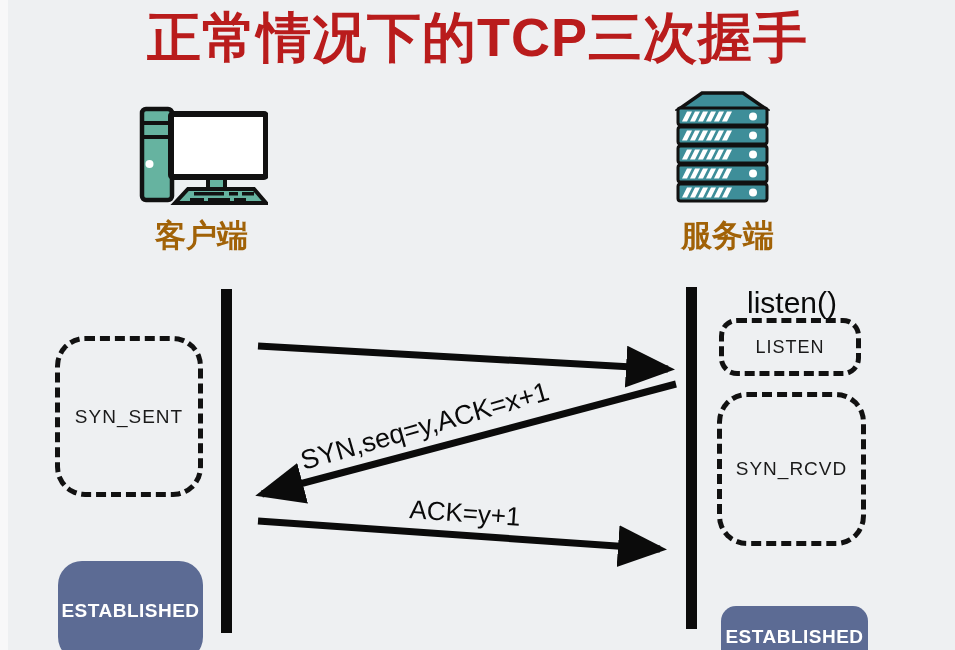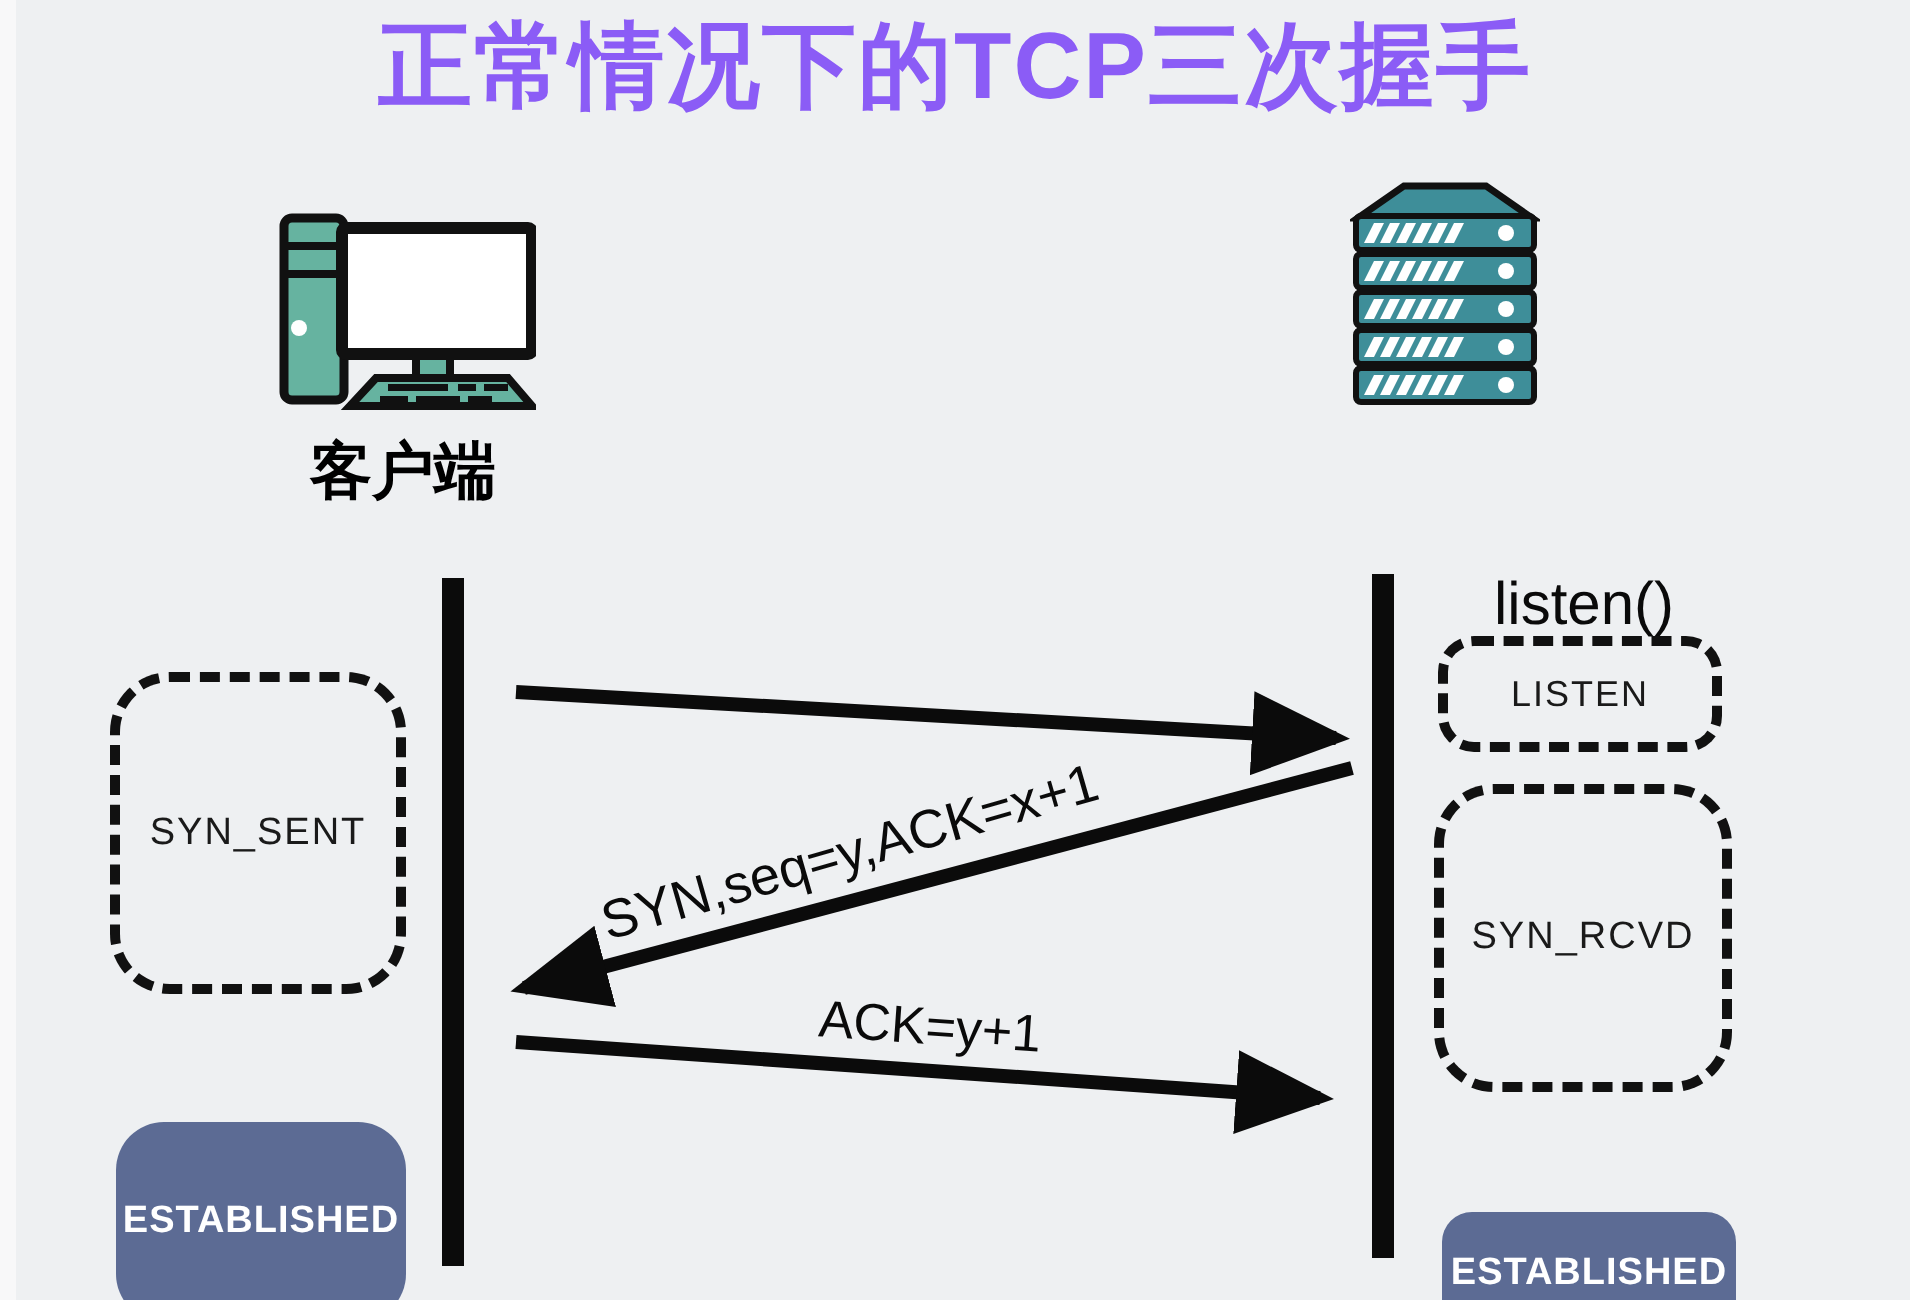--- a/index.html
+++ b/index.html
@@ -5,24 +5,24 @@
   html,body{margin:0;padding:0;background:#fafafa;}
   .stage{
     position:relative;width:955px;height:650px;overflow:hidden;
     background:#eef0f2;
     font-family:"Liberation Sans", sans-serif;
     color:#111;
   }
   .edge-strip{position:absolute;left:0;top:0;width:8px;height:650px;background:#f8f8f9;}
   .title{
     position:absolute;left:0;top:2px;width:955px;text-align:center;
-    font-size:47px;font-weight:bold;letter-spacing:1px;color:#8b5cf6;
+    font-size:54px;font-weight:bold;letter-spacing:1px;color:#b91c1c;
   }
   .host-label{
-    position:absolute;font-size:31px;font-weight:bold;text-align:center;color:#000000;
+    position:absolute;font-size:31px;font-weight:bold;text-align:center;color:#a16207;
   }
   .client-label{left:139px;top:215px;width:125px;}
   .server-label{left:670px;top:215px;width:115px;}
   .api-call{position:absolute;font-size:30px;color:#0a0a0a;}
   .connect-call{left:57px;top:286px;}
   .listen-call{left:722px;top:266px;width:140px;text-align:center;margin-top:20px;}
   .timeline{position:absolute;width:11px;background:#0b0b0b;}
   .timeline-left{left:221px;top:289px;height:344px;}
   .timeline-right{left:686px;top:287px;height:342px;}
   .dashed-box{
@@ -87,20 +87,21 @@
         <circle cx="78" cy="8.5" r="4" fill="#fff"></circle>
       </g>
     </defs>
     <polygon points="27,3 68,3 91,19 4,19" fill="#3e8e99" stroke="#111" stroke-width="3.5"></polygon>
     <use href="#srvbar" y="18"></use>
     <use href="#srvbar" y="37"></use>
     <use href="#srvbar" y="56"></use>
     <use href="#srvbar" y="75"></use>
     <use href="#srvbar" y="94"></use>
   </svg>
+  <div class="host-label server-label">服务端</div>
 
   <div class="api-call listen-call">listen()</div>
 
   <div class="timeline timeline-left"></div>
   <div class="timeline timeline-right"></div>
 
   <div class="dashed-box syn-sent-box">
     <span>SYN_SENT</span>
   </div>
   <div class="solid-box established-left">

